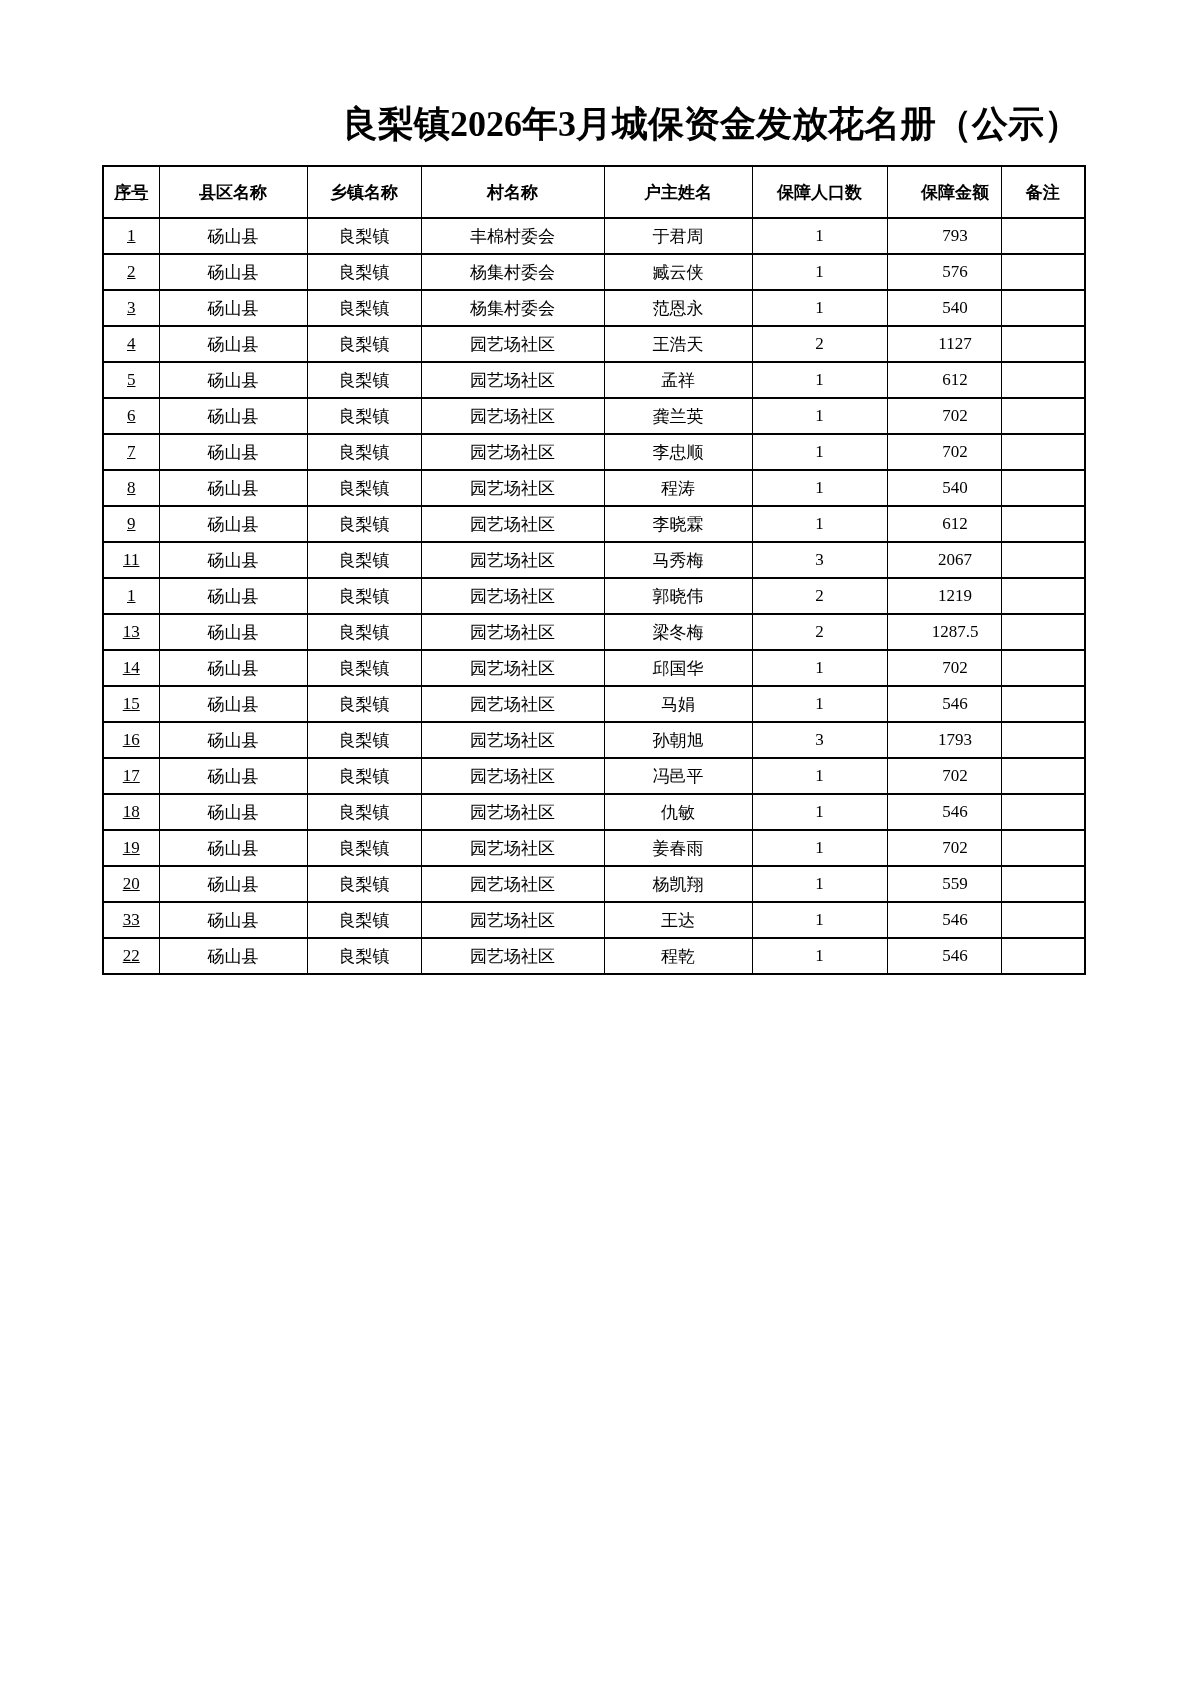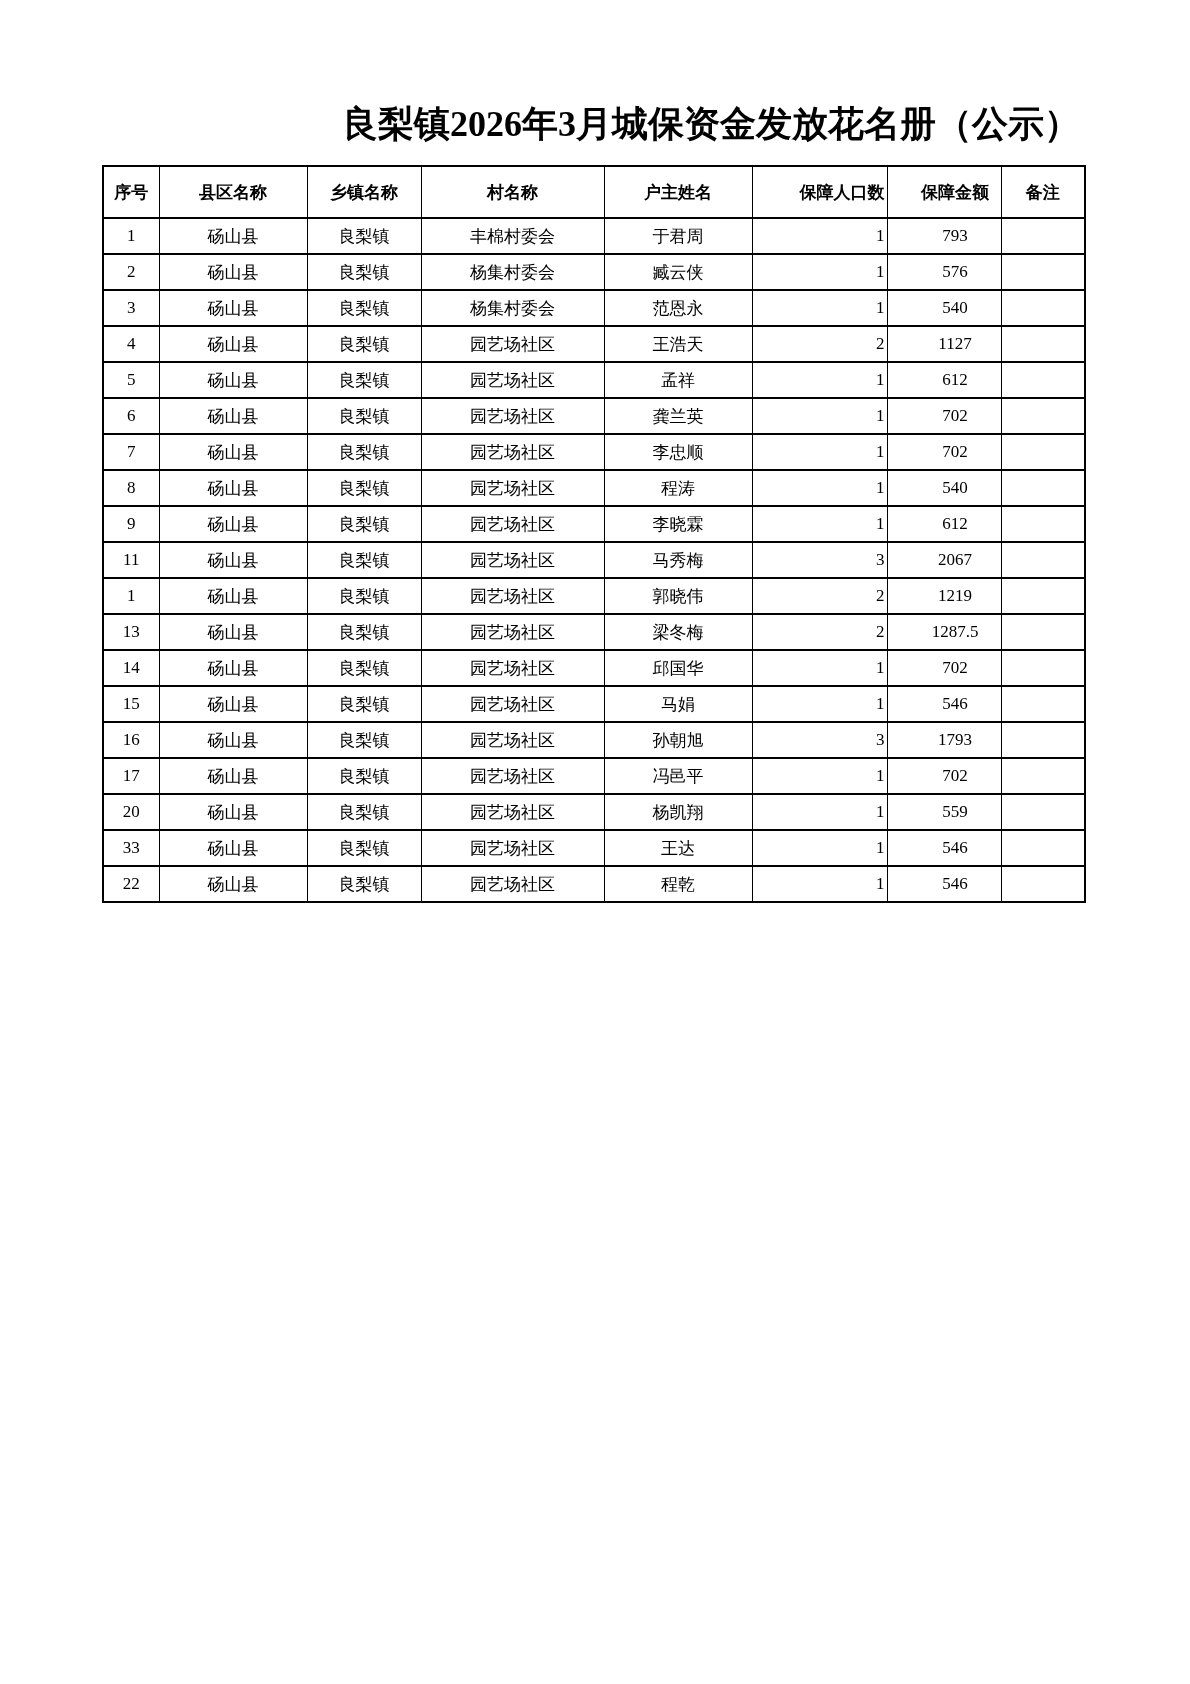--- a/index.html
+++ b/index.html
@@ -50,26 +50,26 @@
   }
   table.roster th {
     height: 52px;
     font-weight: 700;
   }
   table.roster td {
     height: 36px;
     font-weight: 400;
   }
   
-  table.roster th:nth-child(1), table.roster td:nth-child(1) { width: 56px; }
+  table.roster th:nth-child(1), table.roster td:nth-child(1) { width: 56px; text-decoration: underline; }
   table.roster th:nth-child(2), table.roster td:nth-child(2) { width: 148px; }
   table.roster th:nth-child(3), table.roster td:nth-child(3) { width: 114px; }
   table.roster th:nth-child(4), table.roster td:nth-child(4) { width: 183px; }
   table.roster th:nth-child(5), table.roster td:nth-child(5) { width: 148px; }
-  table.roster th:nth-child(6), table.roster td:nth-child(6) { width: 135px; text-align: right; }
+  table.roster th:nth-child(6), table.roster td:nth-child(6) { width: 135px; }
   table.roster th:nth-child(7), table.roster td:nth-child(7) { width: 114px; padding-left: 24px; }
   table.roster th:nth-child(8), table.roster td:nth-child(8) { width: 84px; }
 </style>
 </head>
 <body>
 
 <div class="page">
   <h1 class="doc-title">良梨镇2026年3月城保资金发放花名册（公示）</h1>
 
   <table class="roster">
@@ -240,20 +240,40 @@
           <td>17</td>
           <td>砀山县</td>
           <td>良梨镇</td>
           <td>园艺场社区</td>
           <td>冯邑平</td>
           <td>1</td>
           <td>702</td>
           <td></td>
         </tr>
         <tr>
+          <td>18</td>
+          <td>砀山县</td>
+          <td>良梨镇</td>
+          <td>园艺场社区</td>
+          <td>仇敏</td>
+          <td>1</td>
+          <td>546</td>
+          <td></td>
+        </tr>
+        <tr>
+          <td>19</td>
+          <td>砀山县</td>
+          <td>良梨镇</td>
+          <td>园艺场社区</td>
+          <td>姜春雨</td>
+          <td>1</td>
+          <td>702</td>
+          <td></td>
+        </tr>
+        <tr>
           <td>20</td>
           <td>砀山县</td>
           <td>良梨镇</td>
           <td>园艺场社区</td>
           <td>杨凯翔</td>
           <td>1</td>
           <td>559</td>
           <td></td>
         </tr>
         <tr>

